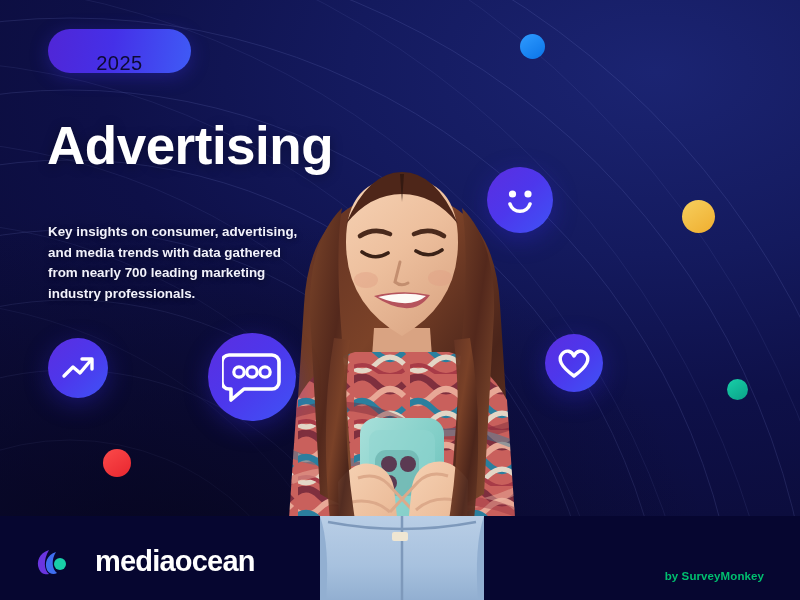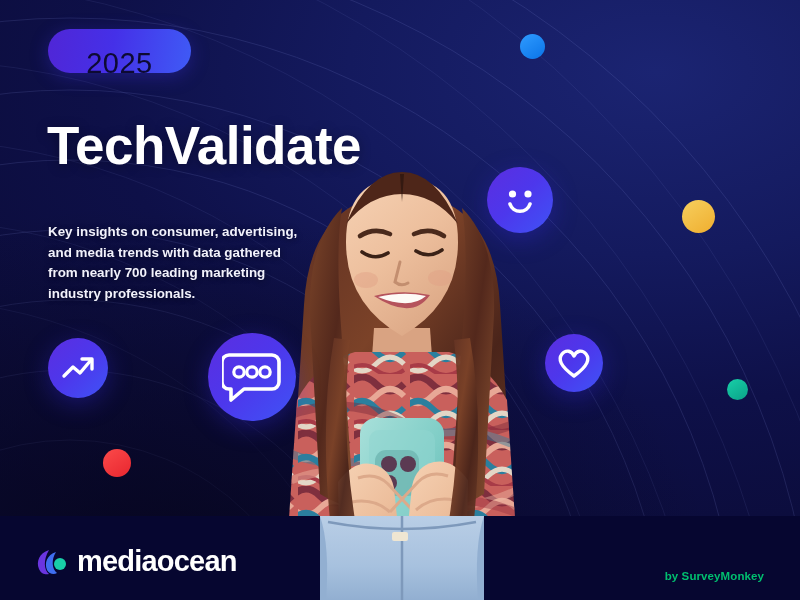--- a/index.html
+++ b/index.html
@@ -46,21 +46,21 @@
     height: 44px;
     border-radius: 24px;
     background: linear-gradient(100deg, #5026d6 0%, #4530e8 45%, #3f5bf6 100%);
     display: flex;
     align-items: center;
     justify-content: center;
     box-shadow: 0 4px 18px rgba(60,50,220,0.35);
   }
   .year-pill span {
     color: #0d0a33;
-    font-size: 29px;
+    font-size: 20px;
     letter-spacing: 0.5px;
     font-weight: 400;
     margin-top: 24px;
   }
 
   
   .headline {
     position: absolute;
     left: 47px;
     top: 80px;
@@ -137,21 +137,21 @@
     bottom: 0;
     width: 320px;
     height: 84px;
   }
   .mo-logo {
     position: absolute;
     left: 36px;
     bottom: 22px;
     display: flex;
     align-items: center;
-    gap: 9px;
+    gap: 27px;
   }
   .mo-word {
     color: #ffffff;
     font-size: 29px;
     font-weight: 700;
     letter-spacing: -0.8px;
   }
   .tv-logo {
     position: absolute;
     right: 36px;
@@ -342,21 +342,21 @@
     <svg width="36" height="34" viewBox="0 0 36 34">
       <path d="M18 30 C4 20 2 13 6 8 C10 3 16 5 18 10 C20 5 26 3 30 8 C34 13 32 20 18 30 z" fill="none" stroke="#ffffff" stroke-width="3.4" stroke-linejoin="round"></path>
     </svg>
   </div>
 
   <div class="year-pill">
     <span>2025</span>
   </div>
 
   <h1 class="headline">
-    <span class="l1">TechValidate</span>
+    <span class="l1">Advertising</span>
   </h1>
 
   <p class="subhead">Key insights on consumer, advertising, and media trends with data gathered from nearly 700 leading marketing industry professionals.</p>
 
   <div class="footer"></div>
 
   <svg class="footer-photo-gap" width="320" height="84" viewBox="0 0 320 84">
     <rect x="78" y="0" width="164" height="84" fill="url(#jeansG)"></rect>
     <path d="M86 6 q74 14 148 0" fill="none" stroke="#7e99bb" stroke-width="2.5"></path>
     <path d="M160 0 l0 84" stroke="#7e99bb" stroke-width="2.5" fill="none"></path>

